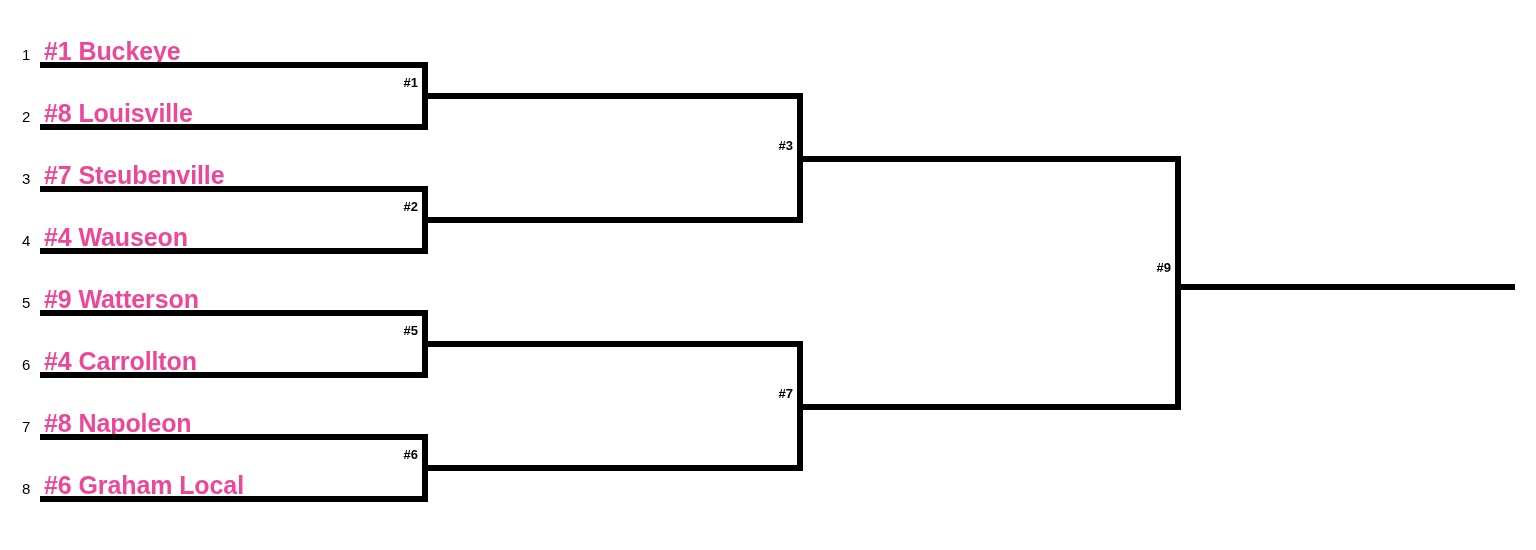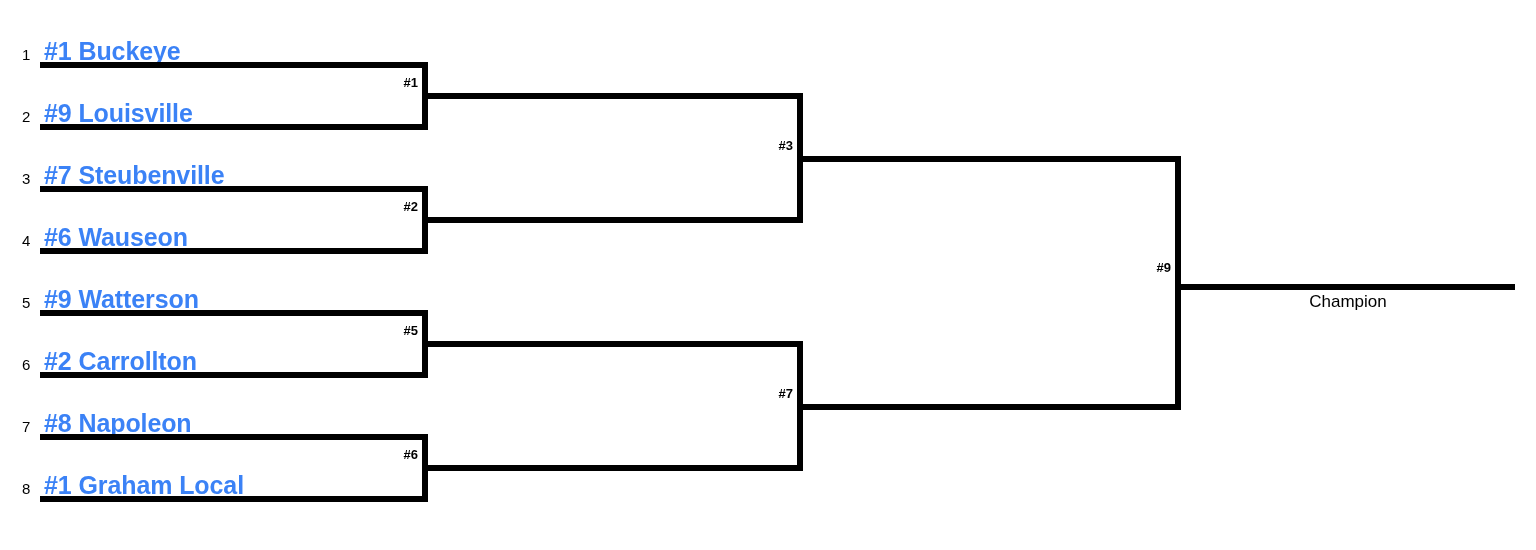--- a/index.html
+++ b/index.html
@@ -49,21 +49,21 @@
     color: #000000;
   }
   .team-name {
     position: absolute;
     left: 44px;
     bottom: 0px;
     font-size: 25px;
     font-weight: 700;
     line-height: 1;
     letter-spacing: -0.1px;
-    color: #3b82f6;
+    color: #ec4899;
   }
 
   
   .match-label {
     position: absolute;
     font-size: 13px;
     font-weight: 700;
     line-height: 1;
     text-align: right;
     color: #000000;
@@ -99,45 +99,45 @@
 <div id="bracket">
 
   <div class="title-sliver">Bracket</div>
 
   <div class="team-slot" style="top:24px;">
     <span class="seed-no">1</span>
     <span class="team-name">#1 Buckeye</span>
   </div>
   <div class="team-slot" style="top:86px;">
     <span class="seed-no">2</span>
-    <span class="team-name">#9 Louisville</span>
+    <span class="team-name">#8 Louisville</span>
   </div>
   <div class="team-slot" style="top:148px;">
     <span class="seed-no">3</span>
     <span class="team-name">#7 Steubenville</span>
   </div>
   <div class="team-slot" style="top:210px;">
     <span class="seed-no">4</span>
-    <span class="team-name">#6 Wauseon</span>
+    <span class="team-name">#4 Wauseon</span>
   </div>
   <div class="team-slot" style="top:272px;">
     <span class="seed-no">5</span>
     <span class="team-name">#9 Watterson</span>
   </div>
   <div class="team-slot" style="top:334px;">
     <span class="seed-no">6</span>
-    <span class="team-name">#2 Carrollton</span>
+    <span class="team-name">#4 Carrollton</span>
   </div>
   <div class="team-slot" style="top:396px;">
     <span class="seed-no">7</span>
     <span class="team-name">#8 Napoleon</span>
   </div>
   <div class="team-slot" style="top:458px;">
     <span class="seed-no">8</span>
-    <span class="team-name">#1 Graham Local</span>
+    <span class="team-name">#6 Graham Local</span>
   </div>
 
   <div class="hline" style="left:40px;  top:62px;  width:388px;"></div>
   <div class="hline" style="left:40px;  top:124px; width:388px;"></div>
   <div class="hline" style="left:40px;  top:186px; width:388px;"></div>
   <div class="hline" style="left:40px;  top:248px; width:388px;"></div>
   <div class="hline" style="left:40px;  top:310px; width:388px;"></div>
   <div class="hline" style="left:40px;  top:372px; width:388px;"></div>
   <div class="hline" style="left:40px;  top:434px; width:388px;"></div>
   <div class="hline" style="left:40px;  top:496px; width:388px;"></div>
@@ -164,15 +164,14 @@
   <div class="match-label" style="left:751px; top:387px; width:42px;">#7</div>
 
   <div class="hline" style="left:797px; top:156px; width:384px;"></div>
   <div class="hline" style="left:797px; top:404px; width:384px;"></div>
 
   <div class="vline" style="left:1175px; top:156px; height:254px;"></div>
 
   <div class="match-label" style="left:1129px; top:261px; width:42px;">#9</div>
 
   <div class="hline" style="left:1175px; top:284px; width:340px;"></div>
-  <div class="champion-label" style="left:1178px; top:293px; width:340px;">Champion</div>
 
 </div>
 
 </body></html>

